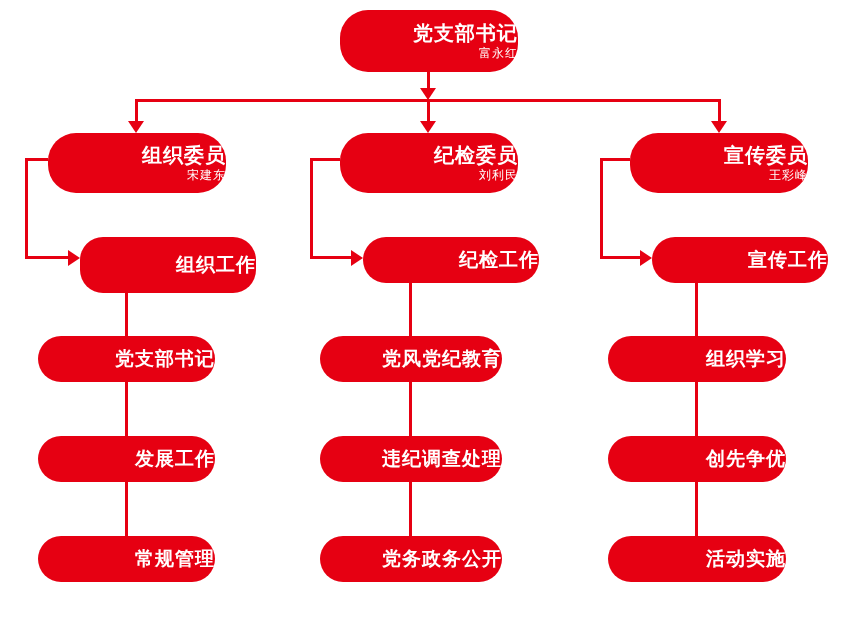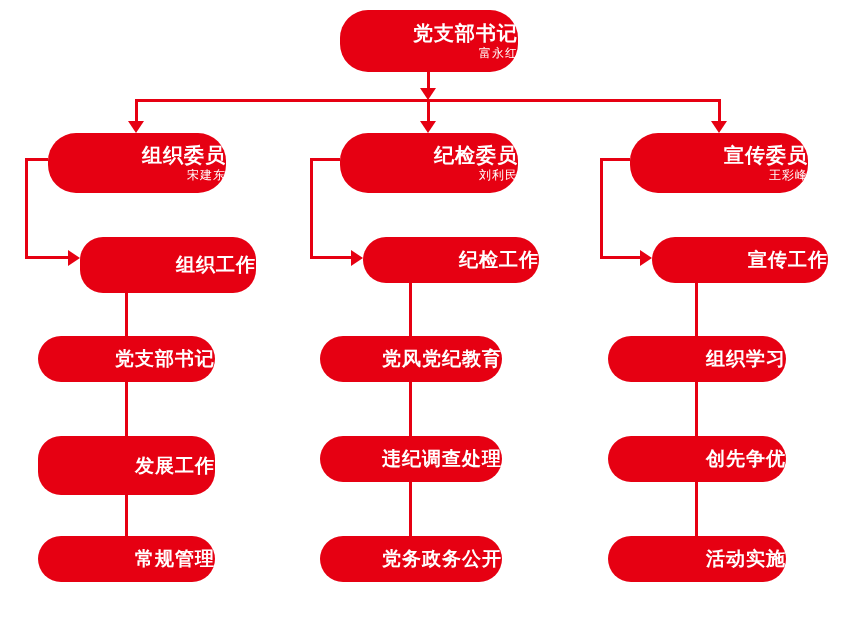--- a/index.html
+++ b/index.html
@@ -107,21 +107,21 @@
   <div class="line" style="left:409px;top:380px;width:3px;height:58px"></div>
   <div class="line" style="left:409px;top:480px;width:3px;height:58px"></div>
 
   <div class="line" style="left:695px;top:280px;width:3px;height:58px"></div>
   <div class="line" style="left:695px;top:380px;width:3px;height:58px"></div>
   <div class="line" style="left:695px;top:480px;width:3px;height:58px"></div>
 
   <div class="node node-sm" style="left:38px;top:336px;width:177px;height:46px">
     <span>党支部书记</span>
   </div>
-  <div class="node node-sm" style="left:38px;top:436px;width:177px;height:59px">
+  <div class="node node-sm" style="left:38px;top:436px;width:177px;height:46px">
     <span>发展工作</span>
   </div>
   <div class="node node-sm" style="left:38px;top:536px;width:177px;height:46px">
     <span>常规管理</span>
   </div>
 
   <div class="node node-sm" style="left:320px;top:336px;width:182px;height:46px">
     <span>党风党纪教育</span>
   </div>
   <div class="node node-sm" style="left:320px;top:436px;width:182px;height:46px">

